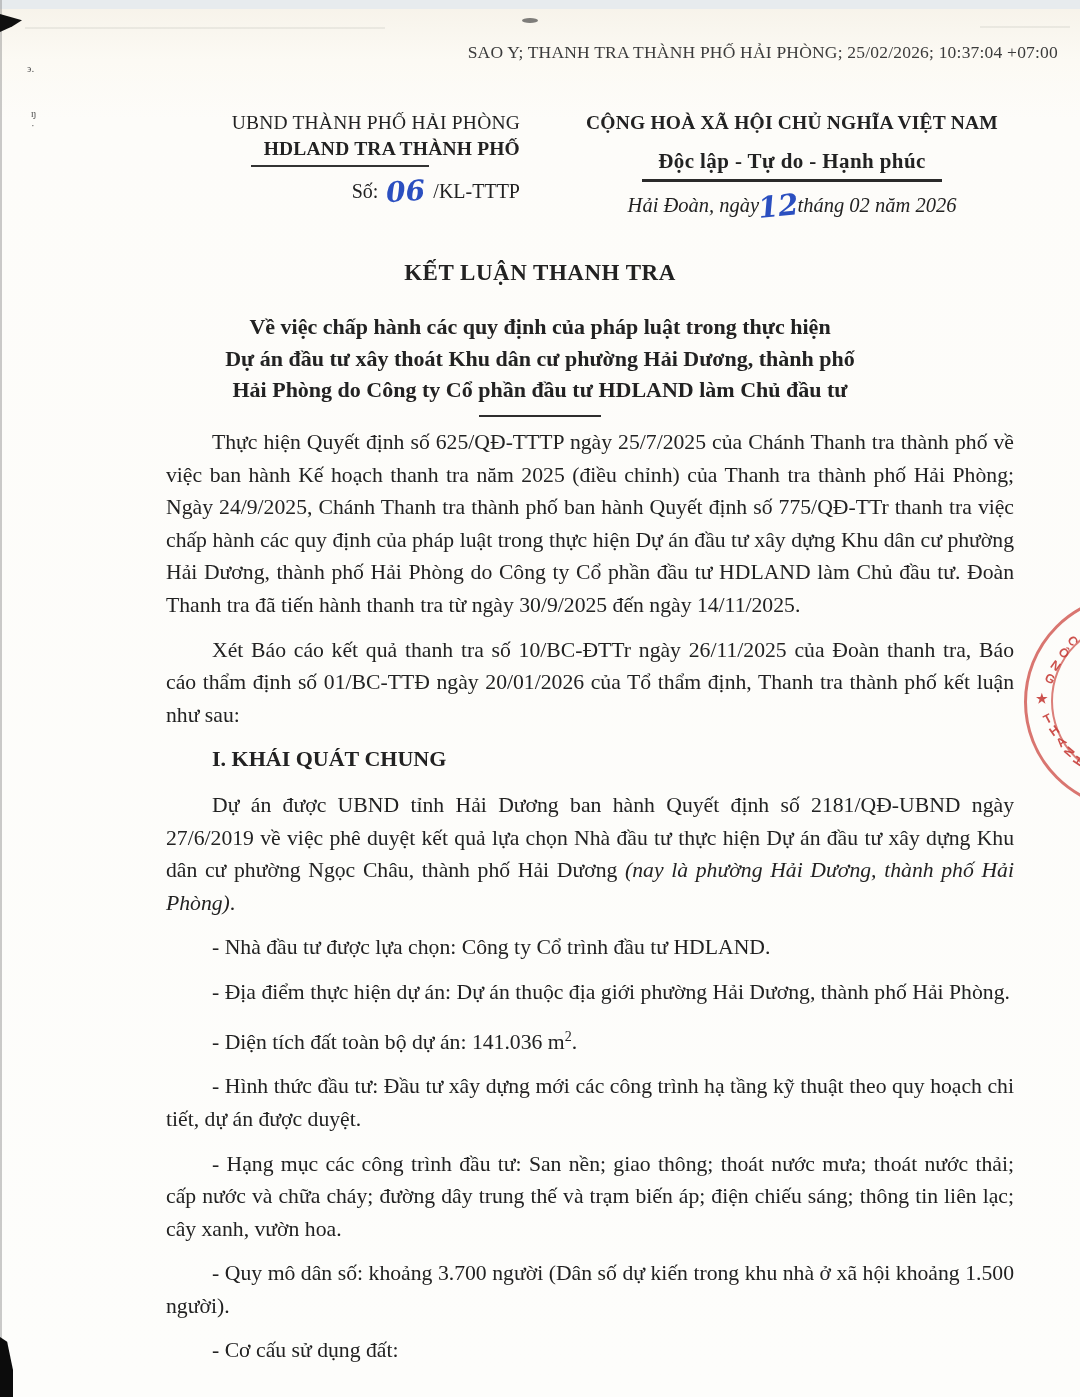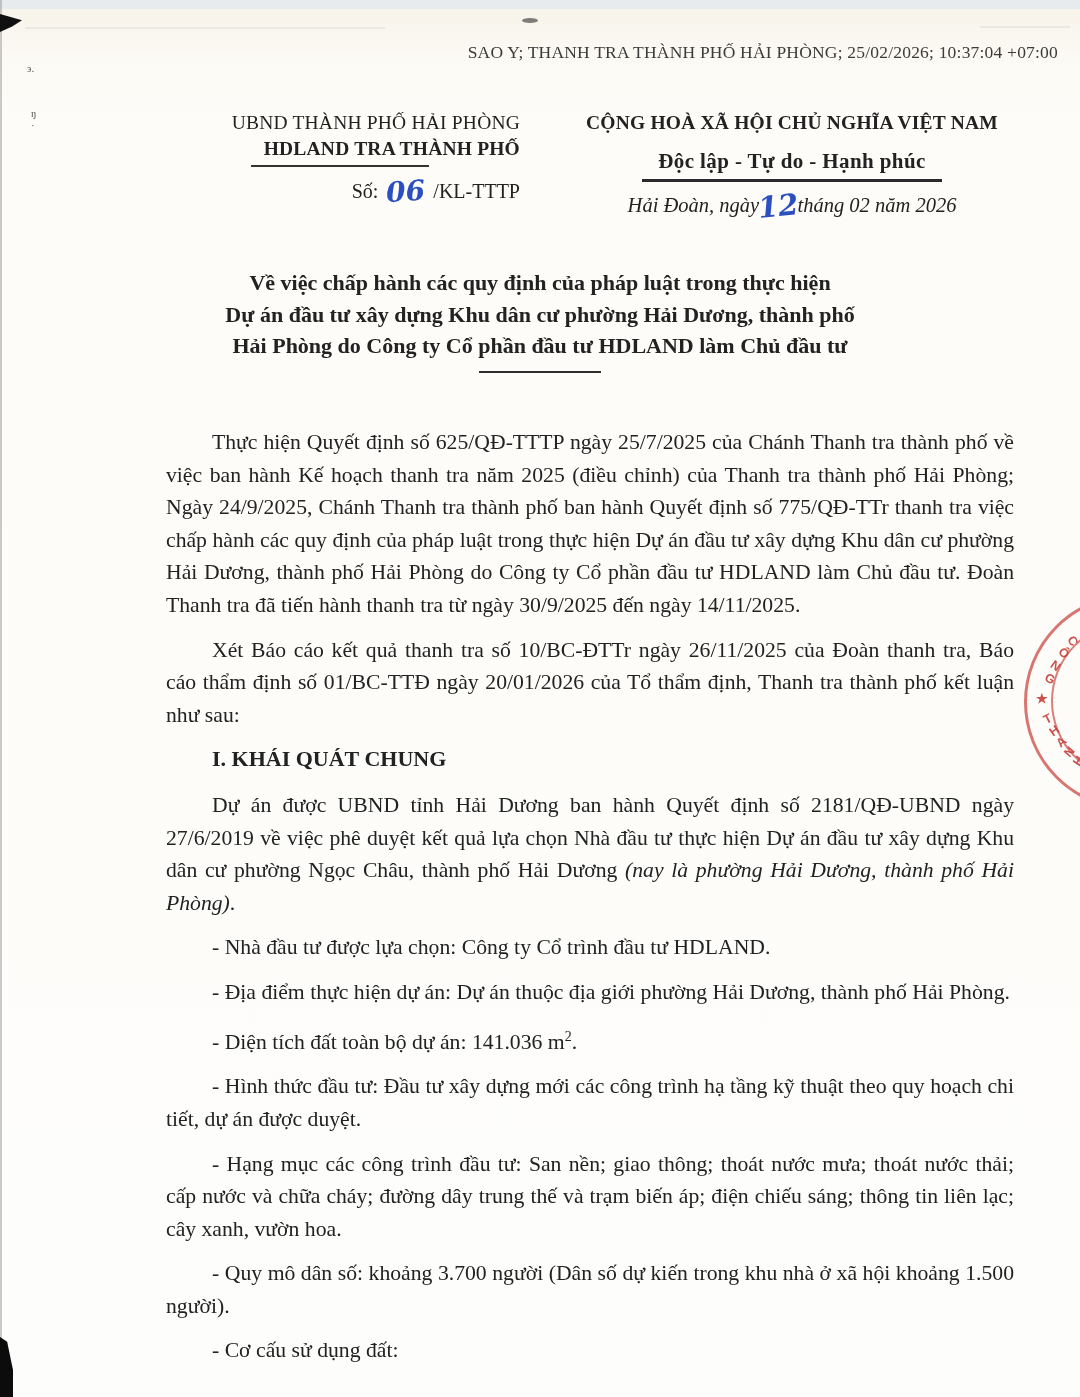--- a/index.html
+++ b/index.html
@@ -32,21 +32,21 @@
   .num-line{font-size:20px;margin-top:6px;}
   .hand-blue{color:#2b4fc0;font-weight:bold;font-style:italic;font-family:"DejaVu Serif",serif;}
   .num-hand{font-size:28px;display:inline-block;transform:rotate(-4deg);margin:0 8px;vertical-align:-3px;}
   .vn-l1{font-size:19.5px;font-weight:bold;letter-spacing:.2px;}
   .vn-l2{font-size:21px;font-weight:bold;margin-top:15px;letter-spacing:.4px;}
   .date-line{font-size:20.5px;font-style:italic;white-space:nowrap;}
   .day-hand{font-size:29px;display:inline-block;transform:rotate(-6deg);margin:0 -1px;vertical-align:-4px;}
 
   .title-block{position:absolute;top:260px;left:130px;width:820px;text-align:center;}
   .title-main{font-size:23px;font-weight:bold;letter-spacing:.5px;}
-  .title-sub{font-size:22px;font-weight:bold;line-height:31.5px;margin-top:7px;}
+  .title-sub{font-size:22px;font-weight:bold;line-height:31.5px;margin-top:25px;}
   .title-rule{width:122px;height:2.5px;background:#2e2e2e;margin:9px auto 0;}
 
   .body-block{position:absolute;top:426px;left:166px;width:848px;font-size:21.7px;
     line-height:32.6px;text-align:justify;}
   .body-block p{margin:0 0 12px;text-indent:46px;}
   .sec-h{font-weight:bold;font-size:22px;margin:2px 0 13px;text-indent:46px;}
   .ital{font-style:italic;}
   sup{font-size:14px;}
 
   .seal{position:absolute;pointer-events:none;}
@@ -81,23 +81,24 @@
   </div>
 
   <div class="hdr-right">
     <div class="vn-l1">CỘNG HOÀ XÃ HỘI CHỦ NGHĨA VIỆT NAM</div>
     <div class="vn-l2">Độc lập - Tự do - Hạnh phúc</div>
     <div class="rule-right"></div>
     <div class="date-line"><span>Hải Đoàn, ngày</span><span class="hand-blue day-hand">12</span><span>tháng 02 năm 2026</span></div>
   </div>
 
   <div class="title-block">
+    <div class="title-main">KẾT LUẬN THANH TRA</div>
     <div class="title-sub">
       <div>Về việc chấp hành các quy định của pháp luật trong thực hiện</div>
-      <div>Dự án đầu tư xây dựng Khu dân cư phường Hải Dương, thành phố</div>
+      <div>Dự án đầu tư xây thoát Khu dân cư phường Hải Dương, thành phố</div>
       <div>Hải Phòng do Công ty Cổ phần đầu tư HDLAND làm Chủ đầu tư</div>
     </div>
     <div class="title-rule"></div>
   </div>
 
   <div class="body-block">
     <p>Thực hiện Quyết định số 625/QĐ-TTTP ngày 25/7/2025 của Chánh Thanh tra thành phố về việc ban hành Kế hoạch thanh tra năm 2025 (điều chỉnh) của Thanh tra thành phố Hải Phòng; Ngày 24/9/2025, Chánh Thanh tra thành phố ban hành Quyết định số 775/QĐ-TTr thanh tra việc chấp hành các quy định của pháp luật trong thực hiện Dự án đầu tư xây dựng Khu dân cư phường Hải Dương, thành phố Hải Phòng do Công ty Cổ phần đầu tư HDLAND làm Chủ đầu tư. Đoàn Thanh tra đã tiến hành thanh tra từ ngày 30/9/2025 đến ngày 14/11/2025.</p>
     <p>Xét Báo cáo kết quả thanh tra số 10/BC-ĐTTr ngày 26/11/2025 của Đoàn thanh tra, Báo cáo thẩm định số 01/BC-TTĐ ngày 20/01/2026 của Tổ thẩm định, Thanh tra thành phố kết luận như sau:</p>
     <div class="sec-h">I. KHÁI QUÁT CHUNG</div>
     <p><span>Dự án được UBND tỉnh Hải Dương ban hành Quyết định số 2181/QĐ-UBND ngày 27/6/2019 về việc phê duyệt kết quả lựa chọn Nhà đầu tư thực hiện Dự án đầu tư xây dựng Khu dân cư phường Ngọc Châu, thành phố Hải Dương </span><span class="ital">(nay là phường Hải Dương, thành phố Hải Phòng)</span><span>.</span></p>

